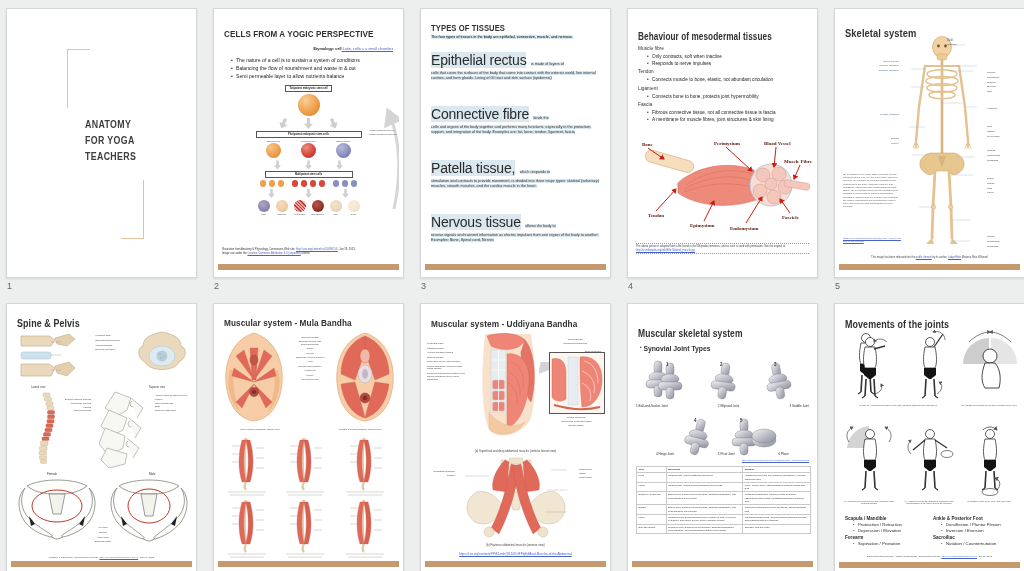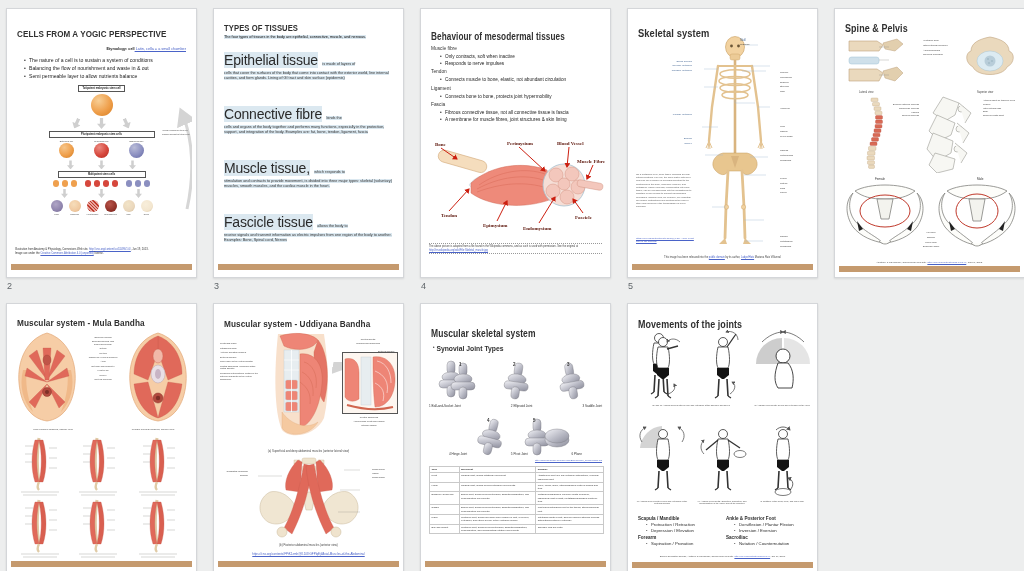--- a/index.html
+++ b/index.html
@@ -58,20 +58,32 @@
         <path d="M0,0 L6,3.5 L0,7 Z" fill="#d4d4d4"></path>
       </marker>
     <marker id="ka" markerWidth="6" markerHeight="6" refX="4" refY="3" orient="auto">
         <path d="M0,0 L5,3 L0,6 Z" fill="#555"></path>
       </marker>
   </defs>
 </svg>
 
 <div class="deck">
 
+  <div class="cell">
+    <div class="slide">
+      <div class="brk" style="left:60px;top:40px;width:22px;height:58px;border-width:1px 0 0 1px"></div>
+      <div class="brk" style="right:52px;bottom:38px;width:22px;height:58px;border-width:0 1px 1px 0"></div>
+      <div class="abs" style="left:78px;top:108px;font-size:10px;line-height:1.6;letter-spacing:.4px;color:#3c3c3c;font-weight:600;transform:scaleX(.88);transform-origin:0 0">
+        <div>ANATOMY</div>
+        <div>FOR YOGA</div>
+        <div>TEACHERS</div>
+      </div>
+    </div>
+    <div class="pnum">1</div>
+  </div>
 
   <div class="cell">
     <div class="slide">
       <div class="abs st" style="left:10px;top:19px;font-size:9.5px;transform:scaleX(.85)">CELLS FROM A YOGIC PERSPECTIVE</div>
       <div class="abs" style="right:10px;top:38px;font-size:3.8px;color:#222">
         <b>Etymology: cell</b><span class="lnk"> Latin, cella = a small chamber</span>
       </div>
       <div class="abs" style="left:16px;top:48px;width:168px;font-size:5.1px;line-height:1.55;color:#222">
           <div class="bl">The nature of a cell is to sustain a system of conditions</div>
           <div class="bl">Balancing the flow of nourishment and waste in &amp; out</div>
@@ -150,33 +162,33 @@
       <div class="tanbar"></div>
     </div>
     <div class="pnum">2</div>
   </div>
 
   <div class="cell">
     <div class="slide">
       <div class="abs st" style="left:10px;top:14px;font-size:9px;transform:scaleX(.85)">TYPES OF TISSUES</div>
       <div class="abs" style="left:10px;top:26px;width:174px;font-size:3.8px;line-height:1.5"><span class="hl">The four types of tissues in the body are epithelial, connective, muscle, and nervous.</span></div>
       <div class="abs" style="left:10px;top:42px">
-        <div><span class="t-big hl">Epithelial tissue</span> <span class="t-tail hl">is made of layers of</span></div>
+        <div><span class="t-big hl">Epithelial rectus</span> <span class="t-tail hl">is made of layers of</span></div>
         <div class="t-body"><span class="hl">cells that cover the surfaces of the body that come into contact with the exterior world, line internal cavities, and form glands. Lining of GI tract and skin surface (epidermis)</span></div>
       </div>
       <div class="abs" style="left:10px;top:96px">
         <div><span class="t-big hl">Connective fibre</span> <span class="t-tail hl">binds the</span></div>
         <div class="t-body"><span class="hl">cells and organs of the body together and performs many functions, especially in the protection, support, and integration of the body. Examples are: fat, bone, tendon, ligament, fascia</span></div>
       </div>
       <div class="abs" style="left:10px;top:150px">
-        <div><span class="t-big hl">Muscle tissue,</span> <span class="t-tail hl">which responds to</span></div>
+        <div><span class="t-big hl">Patella tissue,</span> <span class="t-tail hl">which responds to</span></div>
         <div class="t-body"><span class="hl">stimulation and contracts to provide movement, is divided into three major types: skeletal (voluntary) muscles, smooth muscles, and the cardiac muscle in the heart.</span></div>
       </div>
       <div class="abs" style="left:10px;top:204px">
-        <div><span class="t-big hl">Fascicle tissue</span> <span class="t-tail hl">allows the body to</span></div>
+        <div><span class="t-big hl">Nervous tissue</span> <span class="t-tail hl">allows the body to</span></div>
         <div class="t-body"><span class="hl">receive signals and transmit information as electric impulses from one region of the body to another. Examples: Bone, Spinal cord, Nerves</span></div>
       </div>
       <div class="tanbar"></div>
     </div>
     <div class="pnum">3</div>
   </div>
 
   <div class="cell">
     <div class="slide">
       <div class="abs st" style="left:10px;top:22px;font-size:10px;transform:scaleX(.82)">Behaviour of mesodermal tissues</div>

